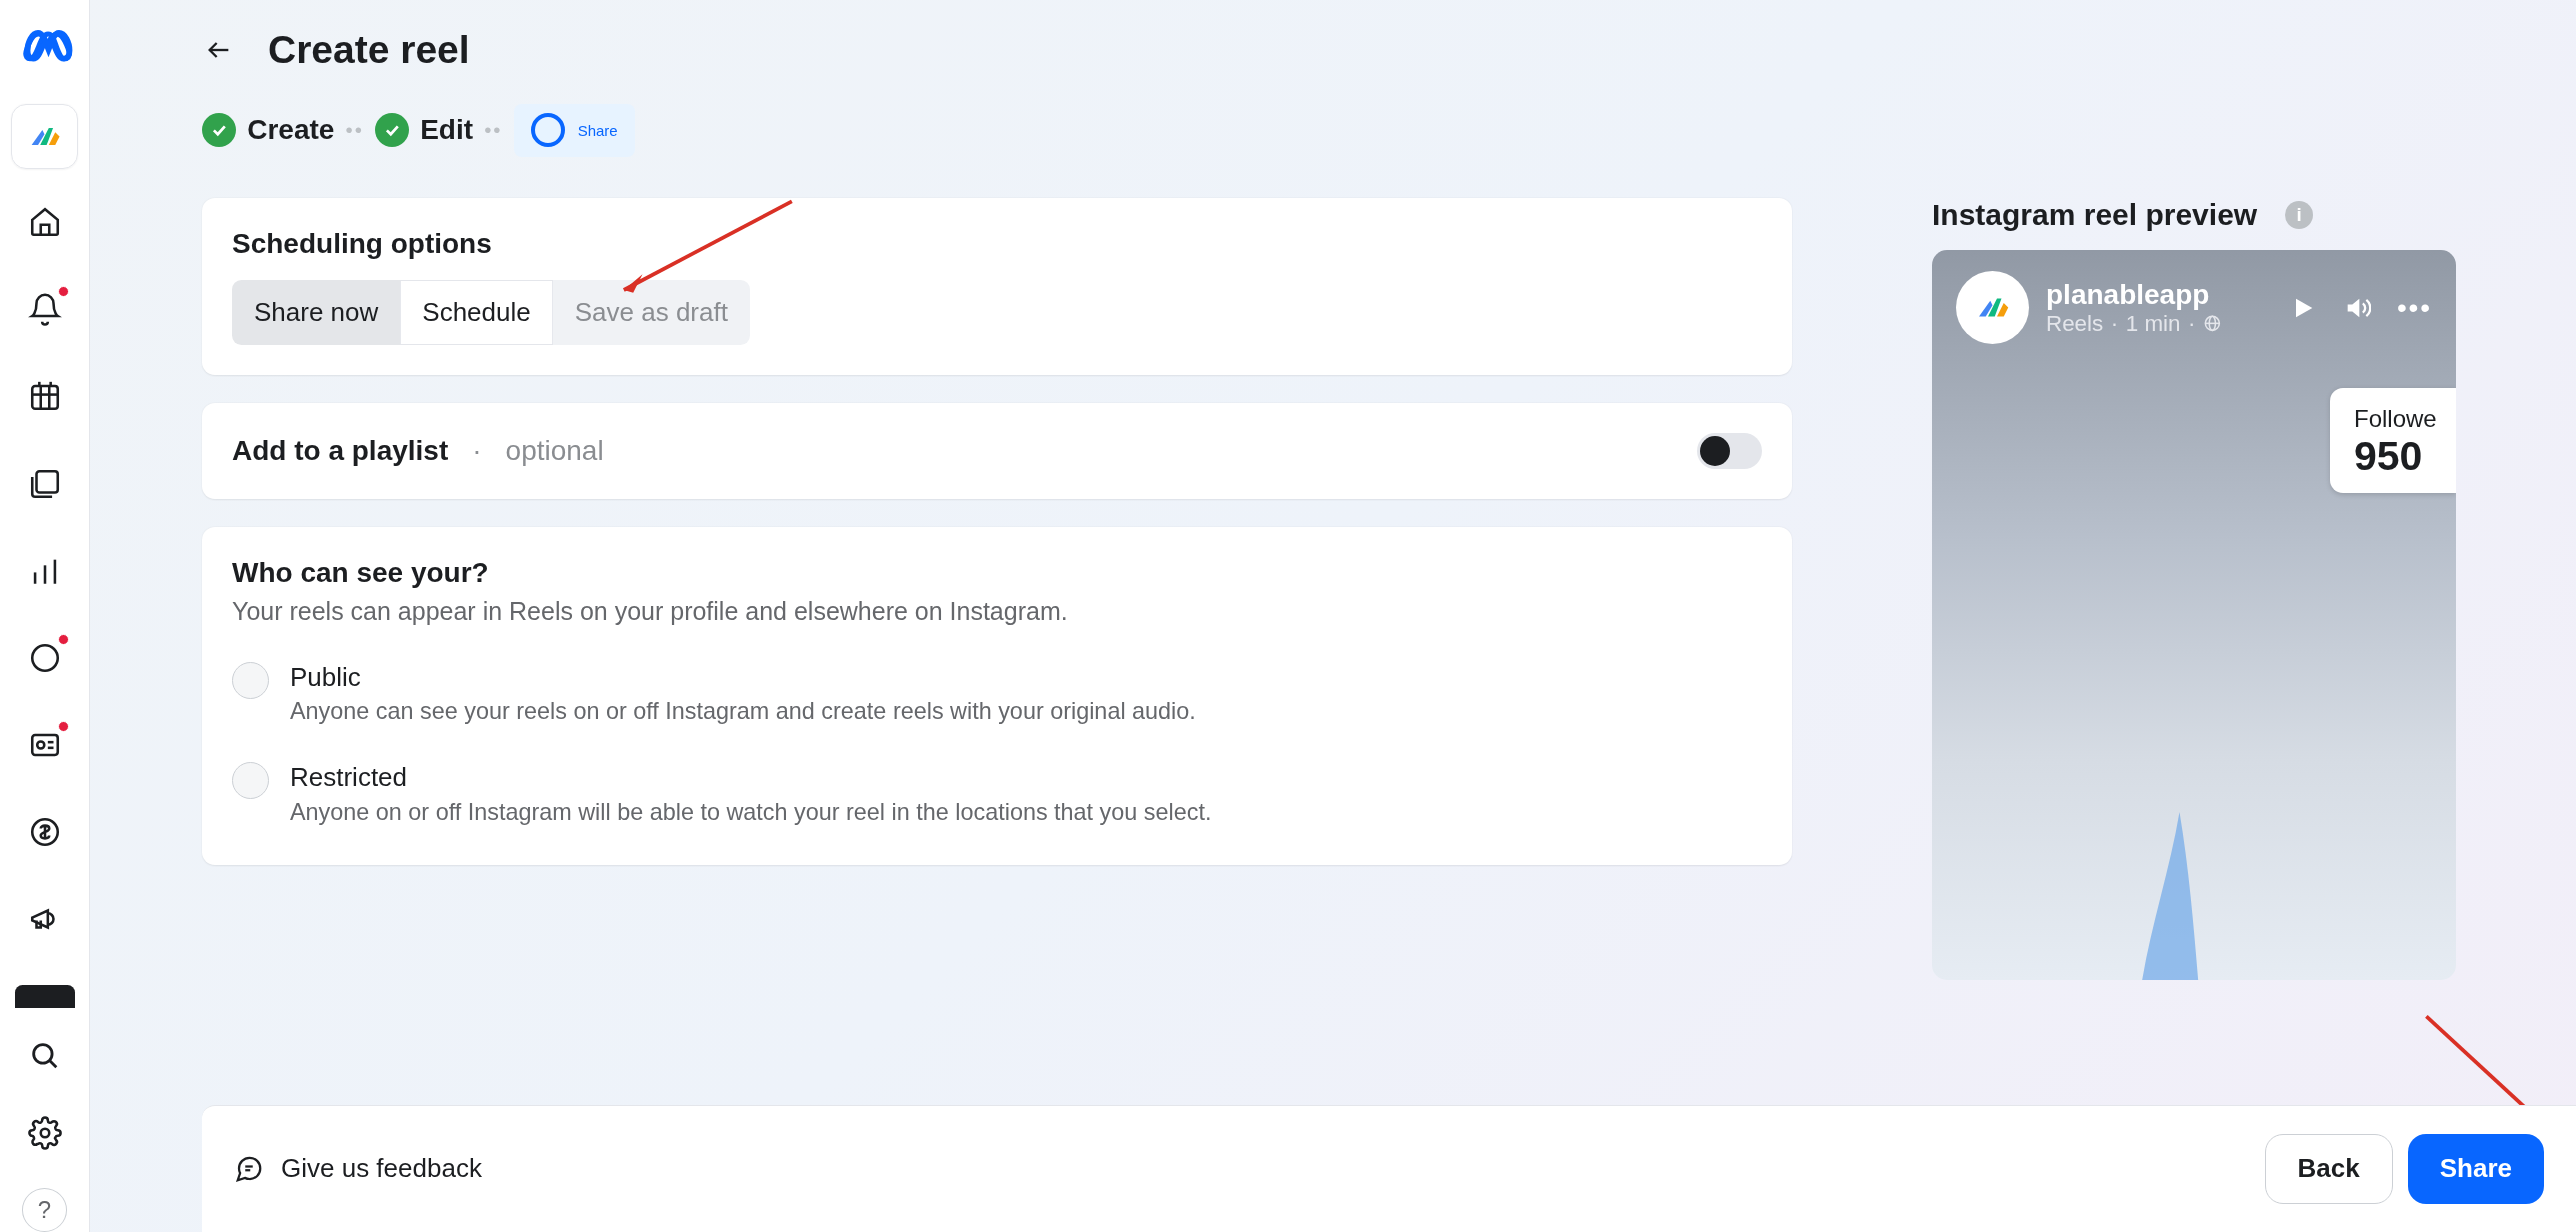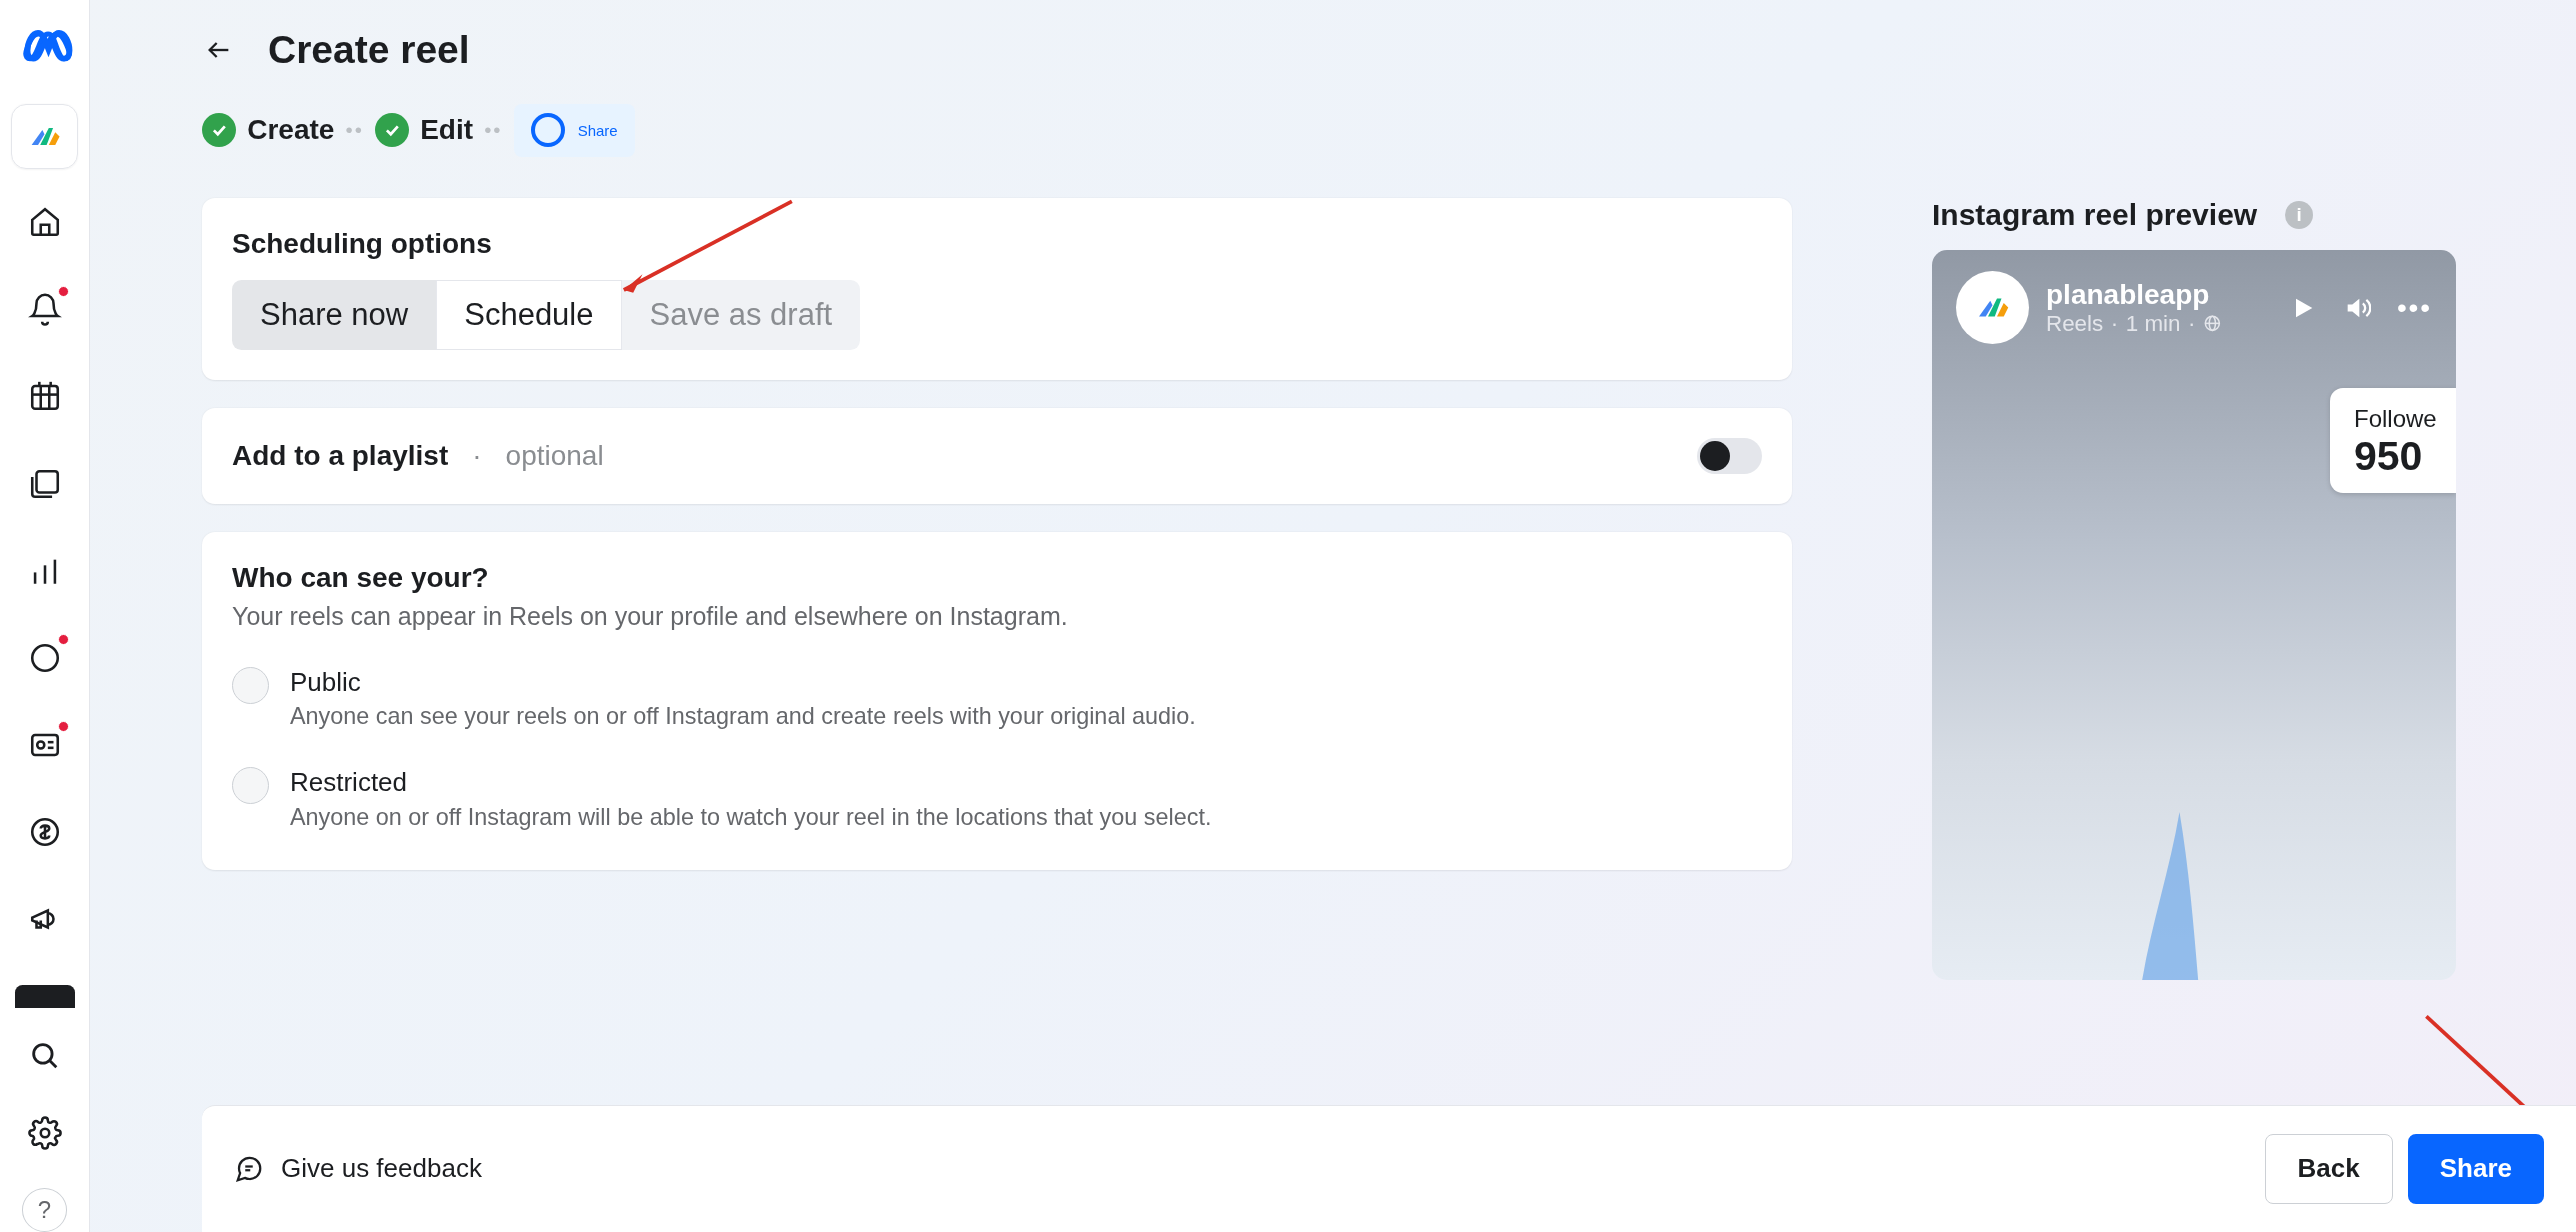--- a/index.html
+++ b/index.html
@@ -30,21 +30,21 @@
 .step-dots { color:#bcc0c4; font-size:20.6px; letter-spacing:1.9px; }
 .step-current { background:#e7f3ff; border-radius:7.5px; padding:9.4px 17px; display:flex; align-items:center; gap:13px; color:#0866ff;}
 .step-current .ring { width:34px; height:34px; border:4.7px solid #0866ff; border-radius:50%; }
 
 .content-row { display:flex; gap:140px; }
 .left-col { flex: 1; max-width: 1590px; }
 .card { background:#fff; border-radius:13px; padding: 30px; margin-bottom: 28px; box-shadow: 0 0.9px 1.9px rgba(0,0,0,.08); }
 .card-title { font-size: 28px; font-weight: 700; margin-bottom: 20.6px; }
 
 .seg-group { display:flex; border-radius:9.4px; overflow:hidden; width:fit-content;}
-.seg { padding: 17px 28px; font-size: 31px; font-weight: 500; background:#f0f2f5; color:#65676b; cursor:pointer; border:none; }
+.seg { padding: 17px 22px; font-size: 26px; font-weight: 500; background:#f0f2f5; color:#65676b; cursor:pointer; border:none; }
 .seg.share-now { color:#1c1e21; background:#e4e6e9;}
 .seg.active { background:#fff; color:#1c1e21; box-shadow:0 0 0 0.9px #e4e6eb inset;}
 .seg.muted { color:#8a8d91; }
 
 .playlist-row { display:flex; align-items:center; justify-content:space-between; }
 .playlist-row .t { display:flex; align-items:center; gap:24px; font-size: 28px;}
 .playlist-row .t .bold { font-weight:700; }
 .playlist-row .t .opt { color:#8a8d91; font-weight:400;}
 .playlist-row .t .sep { color:#8a8d91; }
 .toggle { width:65px; height:36px; background:#e4e6eb; border-radius:18.7px; position:relative; cursor:pointer;}
@@ -73,21 +73,21 @@
 .followers-card { position:absolute; right:0; top:138px; background:#fff; border-radius:13px 0 0 13px; padding:17px 18.7px 13px 24px; box-shadow:0 1.9px 5.6px rgba(0,0,0,.15); width:126px;}
 .followers-card .flabel { font-size:24px; color:#1c1e21; white-space:nowrap;}
 .followers-card .fnum { font-size:41px; font-weight:700;}
 .phone .shape { position:absolute; bottom:0; left:40%; width:75px; height:168px; }
 
 
 .bottom-bar { position:absolute; bottom:0; left:112px; right:0; background:#fff; border-radius:13px 0 0 0; padding: 28px 32px; display:flex; align-items:center; border-top:0.9px solid #e4e6eb;}
 .feedback { display:flex; align-items:center; gap:17px; font-size:26px; font-weight:500; cursor:pointer;}
 .feedback svg { width:30px; height:30px;}
 .btns { margin-left:auto; display:flex; gap:15px;}
-.btn { padding:18.7px 32px; border-radius:8px; font-size:26px; font-weight:600; cursor:pointer; border:none;}
+.btn { padding:18.7px 32px; border-radius:18px; font-size:26px; font-weight:600; cursor:pointer; border:none;}
 .btn-back { background:#fff; border:0.9px solid #ccd0d5; color:#1c1e21;}
 .btn-share { background:#0866ff; color:#fff;}
 
 
 .arrow { position:absolute; pointer-events:none; }
 </style>
 </head>
 <body>
 
 <div class="app">

